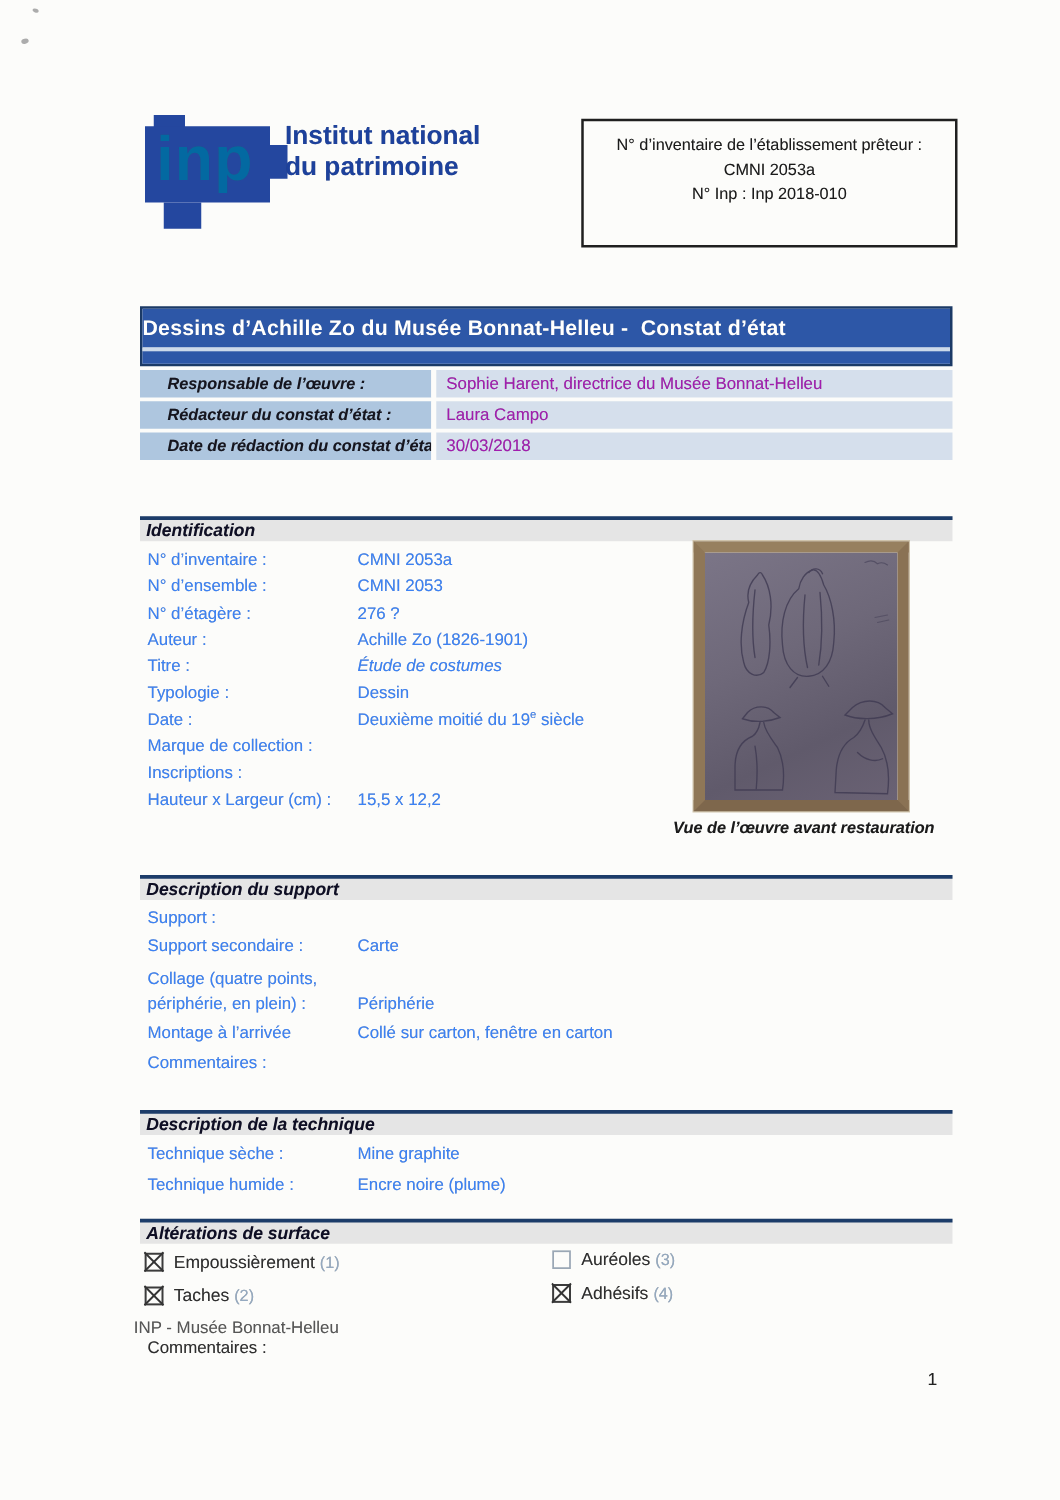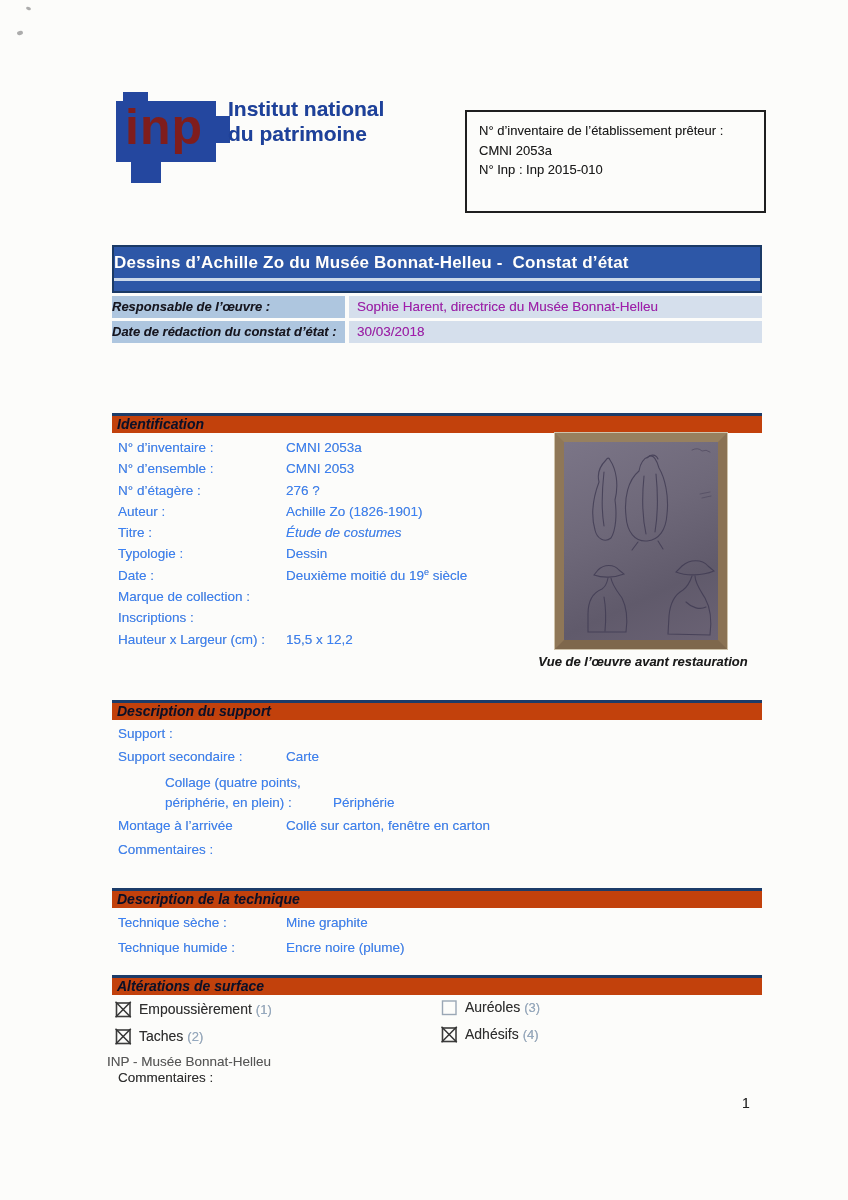--- a/index.html
+++ b/index.html
@@ -17,86 +17,86 @@
   .speck.s2 { left:17px; top:31px; width:6px; height:4px; transform:rotate(-15deg); }
 
   
   .logo { position:absolute; left:116px; top:88px; width:130px; height:100px; }
   .logo .blk { position:absolute; background:#24479f; }
   .logo .b-top    { left:7px;  top:4px;  width:25px;  height:12px; }
   .logo .b-main   { left:0;    top:13px; width:100px; height:61px; }
   .logo .b-right  { left:100px;top:28px; width:14px;  height:27px; }
   .logo .b-bottom { left:15px; top:74px; width:30px;  height:21px; }
   .logo .acronym {
-    position:absolute; left:9px; top:8px; color:#7f1d1d;
+    position:absolute; left:9px; top:8px; color:#0369a1;
     font-size:50px; font-weight:700; letter-spacing:1px; line-height:62px;
   }
   .orgname {
     position:absolute; left:228px; top:96px;
     font-size:21px; font-weight:700; color:#1d419c; line-height:25px;
   }
 
   
   .loan-box {
-    position:absolute; left:465px; top:110px; width:301px; height:103px;
+    position:absolute; left:465px; top:95px; width:301px; height:103px;
     border:2px solid #1f1f1f; padding:9px 12px 0 12px;
-    font-size:13px; line-height:19.5px; text-align:left; color:#1b1b1b;
+    font-size:13px; line-height:19.5px; text-align:center; color:#1b1b1b;
   }
 
   
   .title-block {
     position:absolute; left:112px; top:245px; width:650px;
     border:2px solid #1b3a66;
   }
   .title-main {
     height:31px; line-height:31px; background:#2d57a7; color:#ffffff;
     font-size:17px; font-weight:700; text-align:left; letter-spacing:.2px;
     white-space:pre;
   }
   .title-sep  { height:3px;  background:#ccd9ea; }
   .title-band { height:10px; background:#2d57a7; }
 
   
   .meta-table { position:absolute; left:112px; top:296px; width:650px; }
   .meta-row { display:flex; height:22px; margin-bottom:3px; }
   .meta-label {
     width:233px; background:#aec6df; font-style:italic; font-weight:700;
-    font-size:13px; line-height:22px; padding:0 0; color:#15151f;
+    font-size:13px; line-height:22px; padding:0 22px; color:#15151f;
     white-space:nowrap; overflow:hidden;
   }
   .meta-gap { width:4px; background:#fcfcfa; }
   .meta-value {
     flex:1; background:#d5dfec; font-size:13.5px; line-height:22px;
     padding:0 8px; color:#a21caf; white-space:nowrap; overflow:hidden;
   }
 
   
   .sec-header {
     position:absolute; left:112px; width:650px; height:20px;
-    background:#c2410c; border-top:3px solid #1c3c69;
+    background:#e5e5e5; border-top:3px solid #1c3c69;
     font-size:14px; font-weight:700; font-style:italic; color:#0e0e24;
     line-height:17px; padding-left:5px;
   }
   .h-ident { top:413px; }
   .h-support { top:700px; }
   .h-technique { top:888px; }
   .h-alter { top:975px; }
 
   
   .fields { position:absolute; font-size:13.5px; color:#3b82f6; }
   .f-ident { left:118px; top:437px; width:430px; }
   .f-ident .frow { display:flex; height:21.3px; line-height:21.3px; }
   .f-ident .flabel { width:168px; flex:0 0 168px; }
   .f-ident .fvalue { flex:1; white-space:nowrap; }
   .fvalue.italic { font-style:italic; }
   sup { font-size:9px; vertical-align:super; line-height:0; }
 
   .f-support { left:118px; top:722px; width:640px; }
   .f-support .frow { display:flex; height:23px; line-height:23px; }
-  .f-support .frow.tall { height:46px; align-items:flex-end;margin-left:47px; }
+  .f-support .frow.tall { height:46px; align-items:flex-end; }
   .f-support .frow.tall .flabel { line-height:20px; padding-bottom:1px; }
   .f-support .frow.tall .fvalue { line-height:20px; padding-bottom:1px; }
   .f-support .flabel { width:168px; flex:0 0 168px; }
   .f-support .fvalue { flex:1; white-space:nowrap; }
   .f-support .frow.montage { height:24px; }
 
   .f-technique { left:118px; top:910px; width:640px; }
   .f-technique .frow { display:flex; height:25px; line-height:25px; }
   .f-technique .flabel { width:168px; flex:0 0 168px; }
   .f-technique .fvalue { flex:1; }
@@ -150,34 +150,39 @@
     <span class="acronym">inp</span>
   </div>
   <div class="orgname">
     <div>Institut national</div>
     <div>du patrimoine</div>
   </div>
 
   <div class="loan-box">
     <div>N° d’inventaire de l’établissement prêteur :</div>
     <div>CMNI 2053a</div>
-    <div>N° Inp : Inp 2015-010</div>
+    <div>N° Inp : Inp 2018-010</div>
   </div>
 
   <div class="title-block">
     <div class="title-main">Dessins d’Achille Zo du Musée Bonnat-Helleu -  Constat d’état</div>
     <div class="title-sep"></div>
     <div class="title-band"></div>
   </div>
 
   <div class="meta-table">
     <div class="meta-row">
       <div class="meta-label">Responsable de l’œuvre :</div>
       <div class="meta-gap"></div>
       <div class="meta-value">Sophie Harent, directrice du Musée Bonnat-Helleu</div>
+    </div>
+    <div class="meta-row">
+      <div class="meta-label">Rédacteur du constat d’état :</div>
+      <div class="meta-gap"></div>
+      <div class="meta-value">Laura Campo</div>
     </div>
     <div class="meta-row">
       <div class="meta-label">Date de rédaction du constat d’état :</div>
       <div class="meta-gap"></div>
       <div class="meta-value">30/03/2018</div>
     </div>
   </div>
 
   <div class="sec-header h-ident">Identification</div>
   <div class="fields f-ident">

